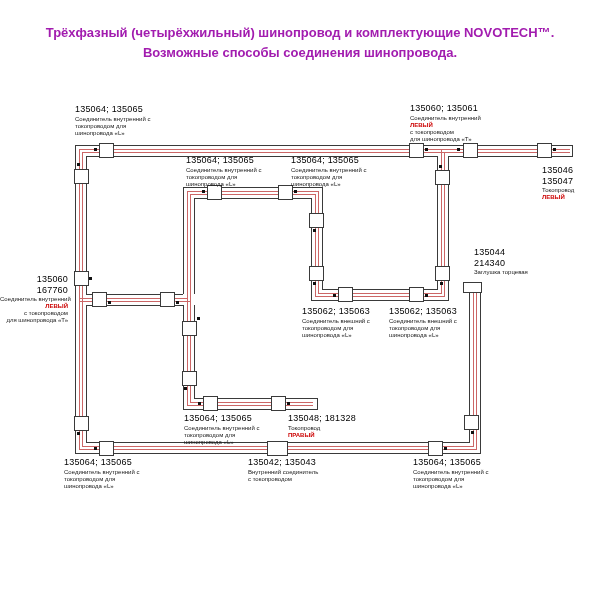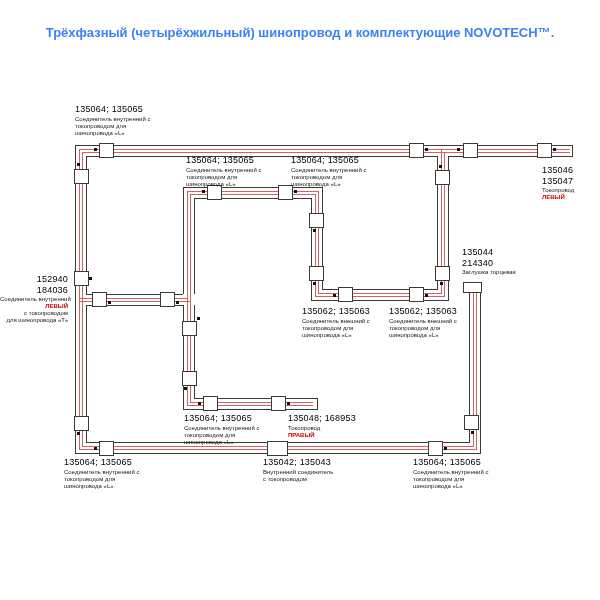--- a/index.html
+++ b/index.html
@@ -1,34 +1,35 @@
 <!DOCTYPE html>
 <html><head>
 <meta charset="utf-8">
 <style>
   html,body{margin:0;padding:0;background:#fff;}
   #page{position:relative;width:600px;height:600px;background:#fff;overflow:hidden;
         font-family:"Liberation Sans",sans-serif;}
   .title{position:absolute;top:23px;left:0;width:600px;text-align:center;
-         font-weight:bold;font-size:13px;line-height:20px;color:#3b82f6;}
+         font-weight:bold;font-size:13px;line-height:20px;color:#a21caf;}
   #diagram{position:absolute;left:0;top:0;width:600px;height:600px;}
   .lbl{position:absolute;color:#000;}
   .num{font-size:9px;font-weight:normal;line-height:10.5px;white-space:nowrap;letter-spacing:.2px;}
   .num + .d{margin-top:1px;}
   .d{font-size:6px;line-height:7px;white-space:nowrap;color:#1a1a1a;}
   .d.red{color:#cc0000;font-weight:bold;}
   .right{text-align:right;}
 </style>
 </head>
 <body>
 
 <div id="page">
 
   <div class="title">
     <div>Трёхфазный (четырёхжильный) шинопровод и комплектующие NOVOTECH™.</div>
+    <div>Возможные способы соединения шинопровода.</div>
   </div>
 
   <svg id="diagram" viewBox="0 0 600 600">
 
     <g stroke="#cc6666" stroke-width="1" fill="none" shape-rendering="crispEdges">
       <path d="M79,149 H570 M82,152 H570
                M79,149 V449 H476 V292
                M82,152 V446 H473 V292
                M80,298 H187 M80,301 H190
                M187,191 V405 H313
@@ -121,31 +122,38 @@
     <div class="d">шинопровода «L»</div>
   </div>
 
   <div class="lbl" style="left:291px;top:155px">
     <div class="num">135064; 135065</div>
     <div class="d">Соединитель внутренний с</div>
     <div class="d">токопроводом для</div>
     <div class="d">шинопровода «L»</div>
   </div>
 
+  <div class="lbl" style="left:410px;top:103px">
+    <div class="num">135060; 135061</div>
+    <div class="d">Соединитель внутренний</div>
+    <div class="d red">ЛЕВЫЙ</div>
+    <div class="d">с токопроводом</div>
+    <div class="d">для шинопровода «Т»</div>
+  </div>
 
   <div class="lbl" style="left:542px;top:165px">
     <div class="num">135046</div>
     <div class="num">135047</div>
     <div class="d">Токопровод</div>
     <div class="d red">ЛЕВЫЙ</div>
   </div>
 
   <div class="lbl right" style="left:0px;top:274px;width:68px">
-    <div class="num">152940</div>
-    <div class="num">184036</div>
+    <div class="num">135060</div>
+    <div class="num">167760</div>
     <div class="d">Соединитель внутренний</div>
     <div class="d red">ЛЕВЫЙ</div>
     <div class="d">с токопроводом</div>
     <div class="d">для шинопровода «Т»</div>
   </div>
 
 
   <div class="lbl" style="left:302px;top:306px">
     <div class="num">135062; 135063</div>
     <div class="d">Соединитель внешний с</div>
@@ -153,47 +161,47 @@
     <div class="d">шинопровода «L»</div>
   </div>
 
   <div class="lbl" style="left:389px;top:306px">
     <div class="num">135062; 135063</div>
     <div class="d">Соединитель внешний с</div>
     <div class="d">токопроводом для</div>
     <div class="d">шинопровода «L»</div>
   </div>
 
-  <div class="lbl" style="left:462px;top:247px">
+  <div class="lbl" style="left:474px;top:247px">
     <div class="num">135044</div>
     <div class="num">214340</div>
     <div class="d">Заглушка торцевая</div>
   </div>
 
   <div class="lbl" style="left:184px;top:413px">
     <div class="num">135064; 135065</div>
     <div class="d">Соединитель внутренний с</div>
     <div class="d">токопроводом для</div>
     <div class="d">шинопровода «L»</div>
   </div>
 
   <div class="lbl" style="left:288px;top:413px">
-    <div class="num">135048; 168953</div>
+    <div class="num">135048; 181328</div>
     <div class="d">Токопровод</div>
     <div class="d red">ПРАВЫЙ</div>
   </div>
 
   <div class="lbl" style="left:64px;top:457px">
     <div class="num">135064; 135065</div>
     <div class="d">Соединитель внутренний с</div>
     <div class="d">токопроводом для</div>
     <div class="d">шинопровода «L»</div>
   </div>
 
-  <div class="lbl" style="left:263px;top:457px">
+  <div class="lbl" style="left:248px;top:457px">
     <div class="num">135042; 135043</div>
     <div class="d">Внутренний соединитель</div>
     <div class="d">с токопроводом</div>
   </div>
 
   <div class="lbl" style="left:413px;top:457px">
     <div class="num">135064; 135065</div>
     <div class="d">Соединитель внутренний с</div>
     <div class="d">токопроводом для</div>
     <div class="d">шинопровода «L»</div>

